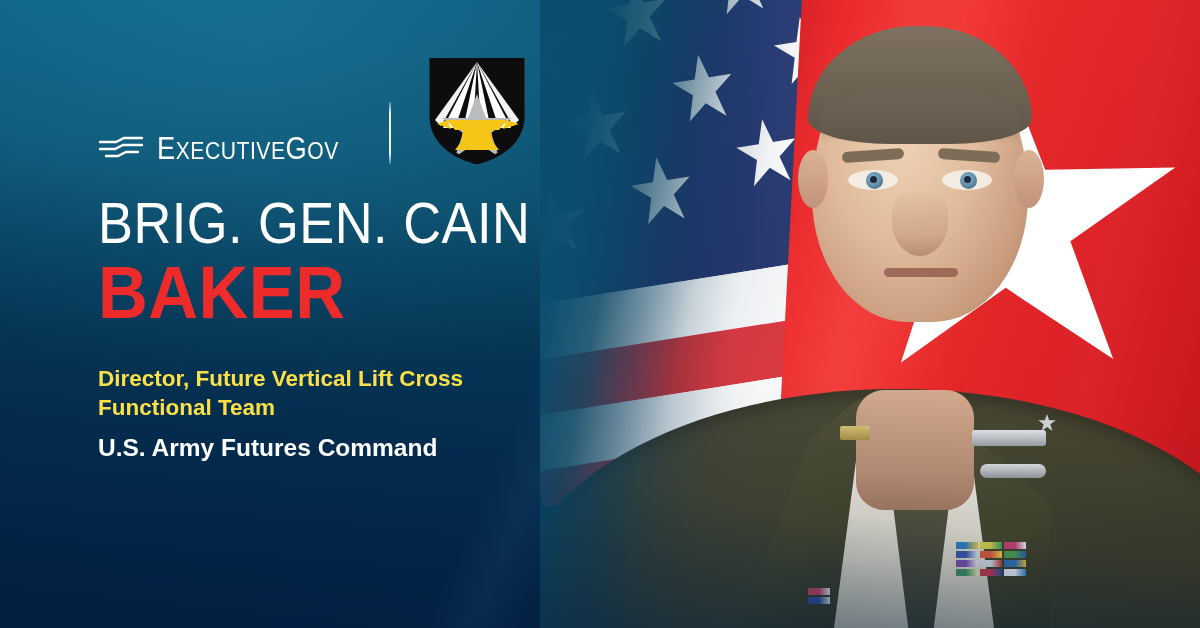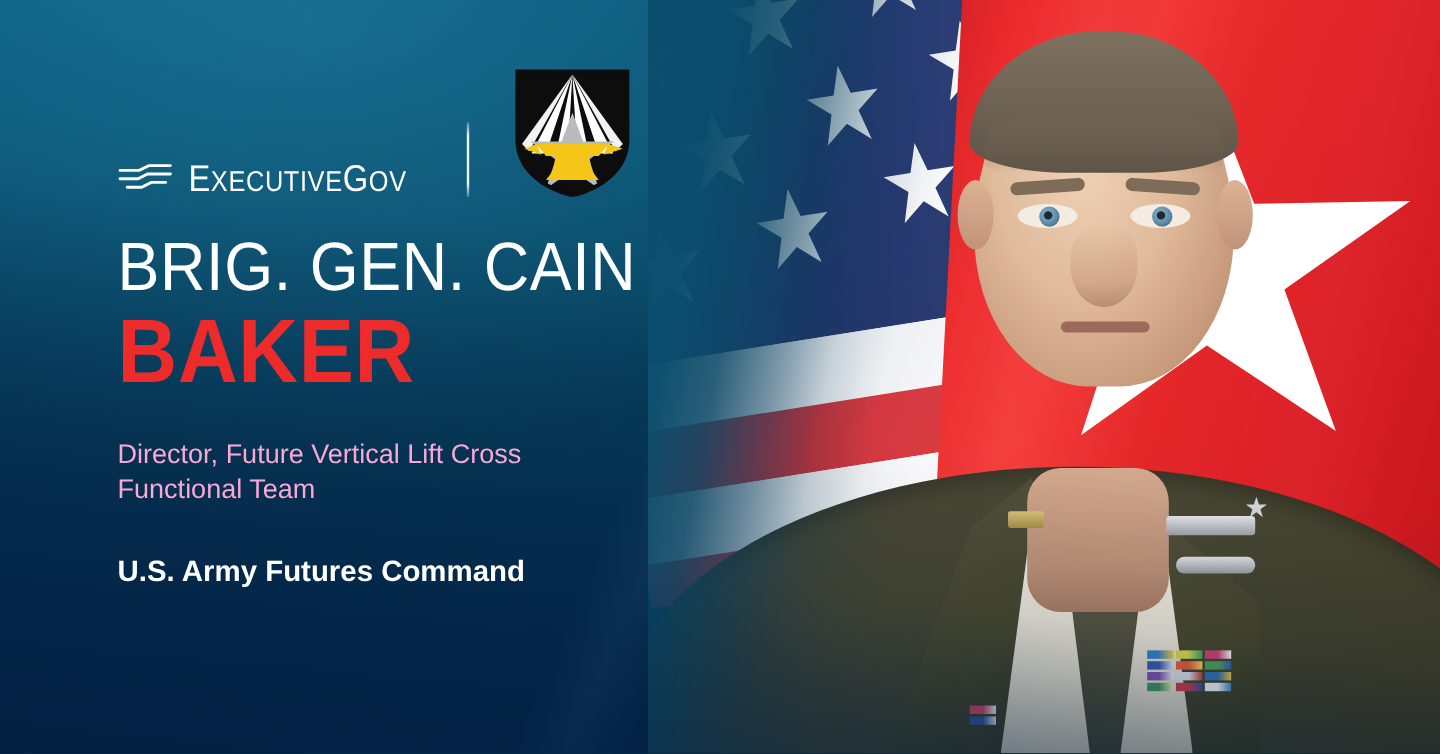--- a/index.html
+++ b/index.html
@@ -397,28 +397,28 @@
     line-height: 0.96;
     font-weight: 700;
     letter-spacing: 0.5px;
     margin-top: 4px;
     transform: scaleX(0.92);
     transform-origin: left center;
     white-space: nowrap;
   }
   .role {
     margin-top: 36px;
-    color: #f9a8d4;
+    color: #fde047;
     font-size: 22.5px;
     line-height: 1.3;
-    font-weight: 400;
+    font-weight: 700;
     max-width: 420px;
   }
   .org {
-    margin-top: 40px;
+    margin-top: 11px;
     color: #ffffff;
     font-size: 24.5px;
     line-height: 1.25;
     font-weight: 700;
     white-space: nowrap;
   }
 </style>
 </head>
 <body>
 

